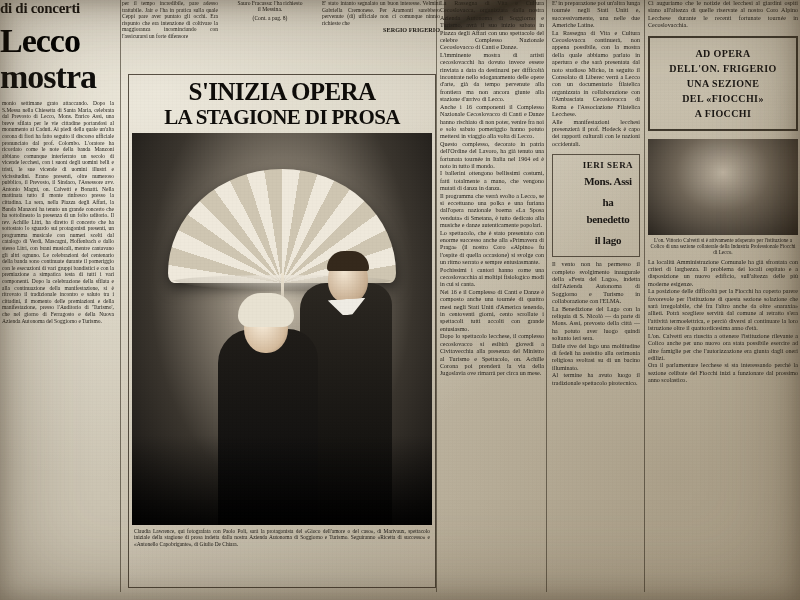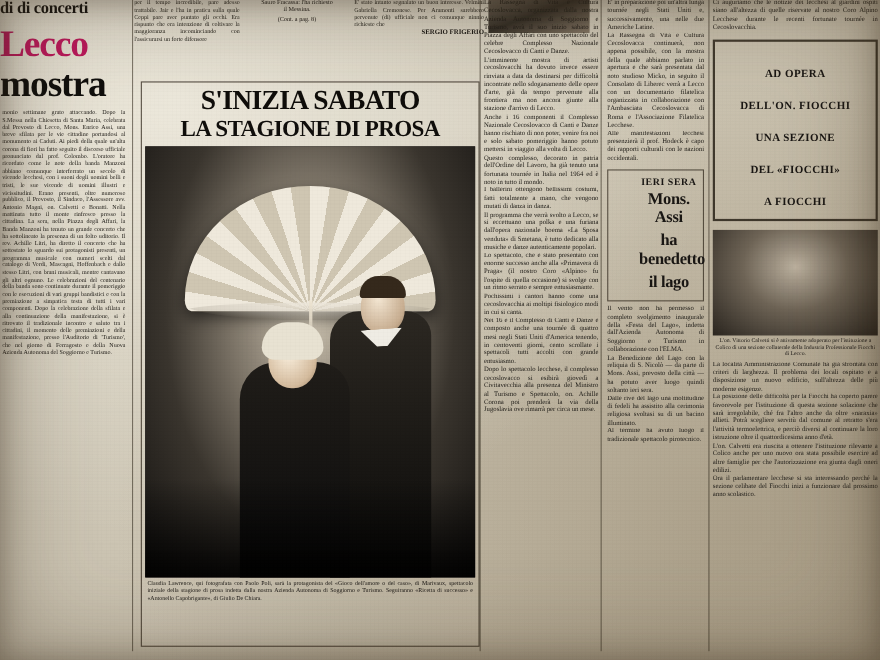--- a/index.html
+++ b/index.html
@@ -69,21 +69,21 @@
     color: #141210;
     letter-spacing: -0.3px;
     overflow: hidden;
     white-space: nowrap;
   }
   #left-lecco {
     left: 0; top: 22px; width: 120px;
     font-weight: bold;
     font-size: 34px;
     letter-spacing: -1px;
-    color: #be185d;
+    color: #000000;
     white-space: nowrap;
     overflow: hidden;
   }
   #left-aggia {
     left: 0; top: 58px; width: 120px;
     font-weight: bold;
     font-size: 34px;
     letter-spacing: -1px;
     color: #100f0d;
     white-space: nowrap;
@@ -259,33 +259,32 @@
     border: 2px solid rgba(30,24,14,.8);
     text-align: center;
     padding: 8px 4px;
     margin: 6px 0 8px 0;
   }
   .ad-line {
     font-weight: bold;
     font-size: 10px;
     line-height: 15px;
     letter-spacing: .4px;
-    margin-top: 14px;
   }
   .section-head {
     text-align: center;
     font-weight: bold;
     font-size: 9px;
     letter-spacing: .5px;
     margin: 2px 0 3px 0;
   }
   .sub-head {
     text-align: center;
     font-weight: bold;
-    font-size: 15px;
+    font-size: 11px;
     line-height: 17px;
     margin: 2px 0 4px 0;
     letter-spacing: -0.3px;
   }
   .portrait {
     width: 100%;
     height: 96px;
     background:
       radial-gradient(ellipse at 50% 35%, #bdb2a0 0%, #6e6456 45%, #2a251f 100%);
     margin-top: 4px;
@@ -319,21 +318,21 @@
     <div class="center-small">il Messina.</div>
     <div class="center-small" style="margin-top:3px;">(Cont. a pag. 8)</div>
   </div>
 
   <div class="col" id="strip-c">
     <div class="body-text small">E' stato intanto segnalato un buon interesse. Velmini Gabriella Cremonese. Per Aramonti sarebbero pervenute (di) ufficiale non ci comunque ninnio richieste che</div>
     <div class="bold-sign">SERGIO FRIGERIO</div>
   </div>
 
   <div class="col" id="feature">
-    <div id="feature-head1">S'INIZIA SABATO</div>
+    <div id="feature-head1">S'INIZIA OPERA</div>
     <div id="feature-head2">LA STAGIONE DI PROSA</div>
 
     <div id="feature-photo">
       <div class="ph-bg"></div>
       <div class="ph-umbrella"></div>
       <div class="ph-umbrella-rim"></div>
       <div class="ph-handle"></div>
       <div class="ph-man"></div>
       <div class="ph-man-head"></div>
       <div class="ph-man-hair"></div>
@@ -379,21 +378,21 @@
     <div class="body-text">Dalle rive del lago una moltitudine di fedeli ha assistito alla cerimonia religiosa svoltasi su di un bacino illuminato.</div>
     <div class="body-text">Al termine ha avuto luogo il tradizionale spettacolo pirotecnico.</div>
   </div>
 
   <div class="rule-v" style="left:644px; top:0; height:592px;"></div>
   <div class="col" id="col-r3">
     <div class="body-text">Ci auguriamo che le notizie dei lecchesi al giardini ospiti siano all'altezza di quelle riservate al nostro Coro Alpino Lecchese durante le recenti fortunate tournée in Cecoslovacchia.</div>
 
     <div class="ad-box">
       <div class="ad-line">AD OPERA</div>
-      <div class="ad-line">DELL'ON. FIOCCHI</div>
+      <div class="ad-line">DELL'ON. FRIGERIO</div>
       <div class="ad-line">UNA SEZIONE</div>
       <div class="ad-line">DEL «FIOCCHI»</div>
       <div class="ad-line">A FIOCCHI</div>
     </div>
 
     <div class="portrait"></div>
     <div class="portrait-caption">L'on. Vittorio Calvetti si è attivamente adoperato per l'istituzione a Colico di una sezione collaterale della Industria Professionale Fiocchi di Lecco.</div>
 
     <div class="body-text" style="margin-top:4px;">La località Amministrazione Comunale ha già sfrontata con criteri di larghezza. Il problema dei locali ospitato e a disposizione un nuovo edificio, sull'altezza delle più moderne esigenze.</div>
     <div class="body-text">La posizione delle difficoltà per la Fiocchi ha coperto parere favorevole per l'istituzione di questa sezione solazione che sarà irregolabile, ché fra l'altro anche da oltre «naraxia» allieti. Potrà scegliere servitù dal comune al retratto s'era l'attività termoelettrica, e perciò diversi al continuare la loro istruzione oltre il quattordicesima anno d'età.</div>

